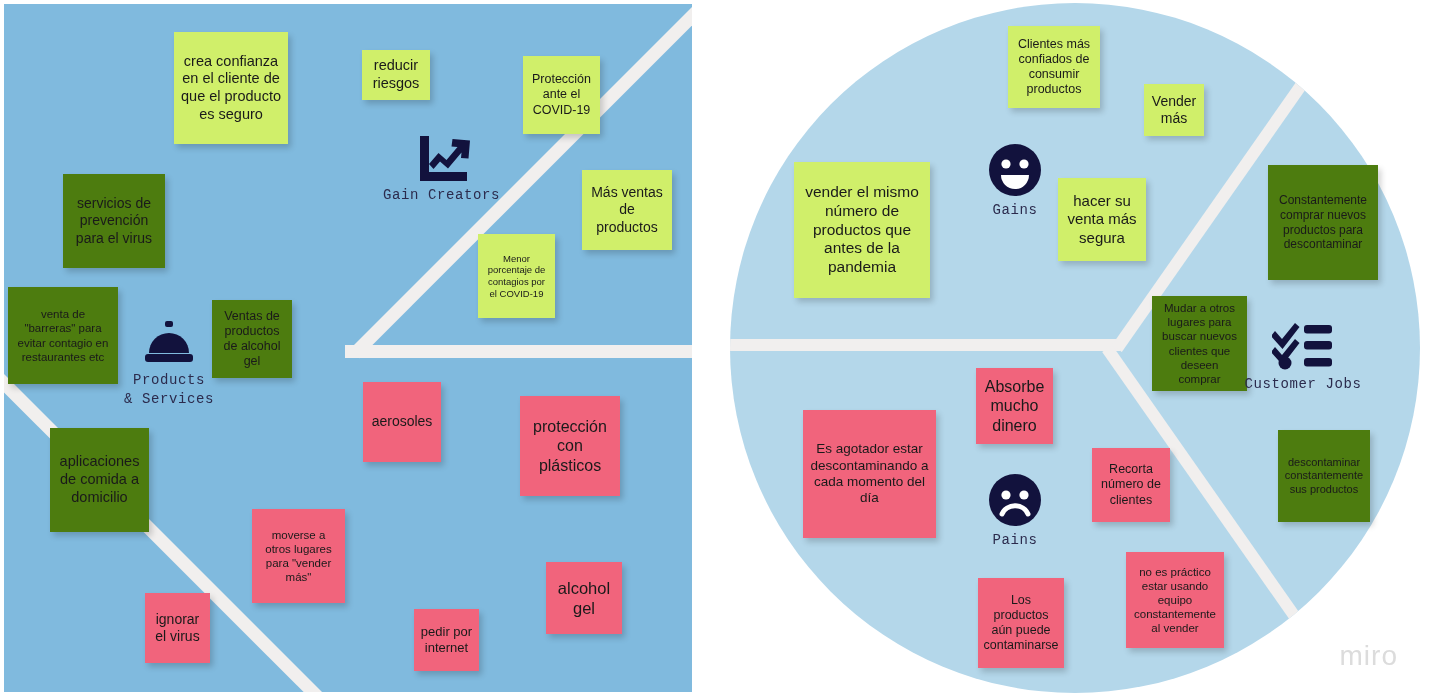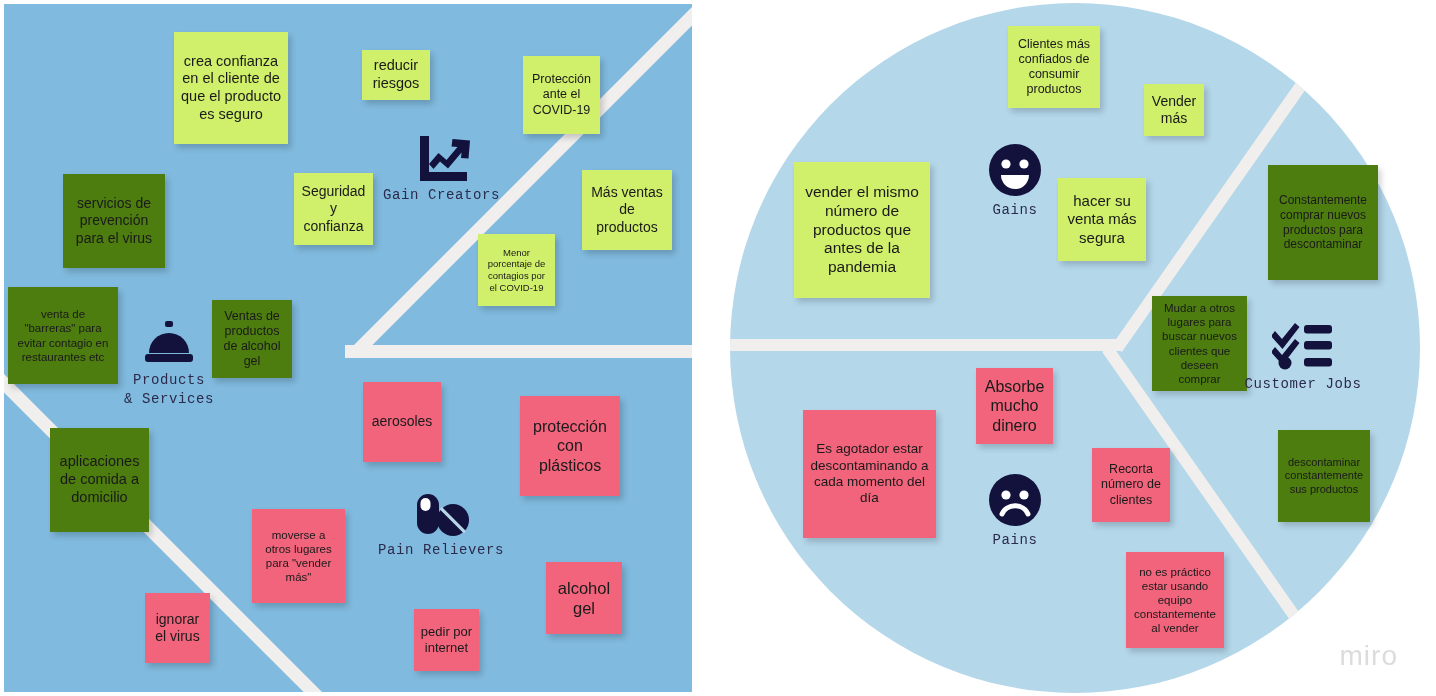--- a/index.html
+++ b/index.html
@@ -161,25 +161,24 @@
     <div class="vm-divider-diag"></div>
     <div class="vm-divider-horiz"></div>
     <div class="vm-divider-diag2"></div>
 
     <div class="note green" style="left:170px; top:28px; width:114px; height:112px; font-size:14.5px;">crea confianza en el cliente de que el producto es seguro</div>
 
     <div class="note green" style="left:358px; top:46px; width:68px; height:50px; font-size:14.5px;">reducir riesgos</div>
 
     <div class="note green" style="left:519px; top:52px; width:77px; height:78px; font-size:12.5px;">Protección ante el COVID-19</div>
 
-    <div class="note green" style="left:290px; top:169px; width:79px; height:72px; font-size:14px;">Seguridad y confianza</div>
 
     <div class="note green" style="left:578px; top:166px; width:90px; height:80px; font-size:14px;">Más ventas de productos</div>
 
-    <div class="note green" style="left:474px; top:230px; width:77px; height:72px; font-size:9.5px;">Menor porcentaje de contagios por el COVID-19</div>
+    <div class="note green" style="left:474px; top:230px; width:77px; height:84px; font-size:9.5px;">Menor porcentaje de contagios por el COVID-19</div>
 
     <div class="note white" style="left:59px; top:170px; width:102px; height:94px; font-size:14px;">servicios de prevención para el virus</div>
 
     <div class="note white" style="left:4px; top:283px; width:110px; height:97px; font-size:11.5px;">venta de "barreras" para evitar contagio en restaurantes etc</div>
 
     <div class="note white" style="left:208px; top:296px; width:80px; height:78px; font-size:12.5px;">Ventas de productos de alcohol gel</div>
 
     <div class="note white" style="left:46px; top:424px; width:99px; height:104px; font-size:14.5px;">aplicaciones de comida a domicilio</div>
 
     <div class="note pink" style="left:359px; top:378px; width:78px; height:80px; font-size:14px;">aerosoles</div>
@@ -209,32 +208,20 @@
         <svg width="56" height="48" viewBox="0 0 56 48">
           <rect x="24" y="2" width="8" height="6" rx="2" fill="#12123d"></rect>
           <path d="M8 34 a20 20 0 0 1 40 0 Z" fill="#12123d"></path>
           <rect x="4" y="35" width="48" height="8" rx="3" fill="#12123d"></rect>
         </svg>
       </span>
       <span class="section-label" style="text-align:center; white-space:pre-line; line-height:1.35;">Products
 &amp; Services</span>
     </div>
 
-    <div class="section" style="left:377px; top:488px; width:120px;">
-      <span class="icon-wrap">
-        <svg width="60" height="46" viewBox="0 0 60 46">
-          <rect x="6" y="2" width="22" height="40" rx="11" fill="#12123d"></rect>
-          <rect x="9.5" y="6" width="10" height="13" rx="5" fill="#ffffff"></rect>
-          <circle cx="42" cy="28" r="16" fill="#12123d"></circle>
-          <path d="M31.5 16.2 L53.8 38.5 A16 16 0 0 1 31.5 16.2 Z" fill="#ffffff" opacity="0"></path>
-          <path d="M30.8 17.2 L52.8 39.2" stroke="#b7d6e8" stroke-width="3.2" stroke-linecap="round" fill="none"></path>
-        </svg>
-      </span>
-      <span class="section-label">Pain Relievers</span>
-    </div>
   </div>
 
   <div class="customer-circle">
     <div class="cc-divider-horiz"></div>
     <div class="cc-divider-up"></div>
     <div class="cc-divider-down"></div>
   </div>
 
   <div class="note green" style="left:1008px; top:26px; width:92px; height:82px; font-size:12.5px;">Clientes más confiados de consumir productos</div>
 
@@ -249,20 +236,21 @@
   <div class="note white" style="left:1152px; top:296px; width:95px; height:95px; font-size:11.5px;">Mudar a otros lugares para buscar nuevos clientes que deseen comprar</div>
 
   <div class="note white" style="left:1278px; top:430px; width:92px; height:92px; font-size:11px;">descontaminar constantemente sus productos</div>
 
   <div class="note pink" style="left:976px; top:368px; width:77px; height:76px; font-size:16px;">Absorbe mucho dinero</div>
 
   <div class="note pink" style="left:803px; top:410px; width:133px; height:128px; font-size:13.5px;">Es agotador estar descontaminando a cada momento del día</div>
 
   <div class="note pink" style="left:1092px; top:448px; width:78px; height:74px; font-size:12.5px;">Recorta número de clientes</div>
 
+  <div class="note pink" style="left:978px; top:578px; width:86px; height:90px; font-size:12.5px;">Los productos aún puede contaminarse</div>
 
   <div class="note pink" style="left:1126px; top:552px; width:98px; height:96px; font-size:11.5px;">no es práctico estar usando equipo constantemente al vender</div>
 
   <div class="section" style="left:960px; top:142px; width:110px;">
     <span class="icon-wrap">
       <svg width="56" height="56" viewBox="0 0 56 56">
         <circle cx="28" cy="28" r="26" fill="#12123d"></circle>
         <circle cx="19" cy="22" r="4.6" fill="#ffffff"></circle>
         <circle cx="37" cy="22" r="4.6" fill="#ffffff"></circle>
         <path d="M14 33 a14 14 0 0 0 28 0 Z" fill="#ffffff"></path>

